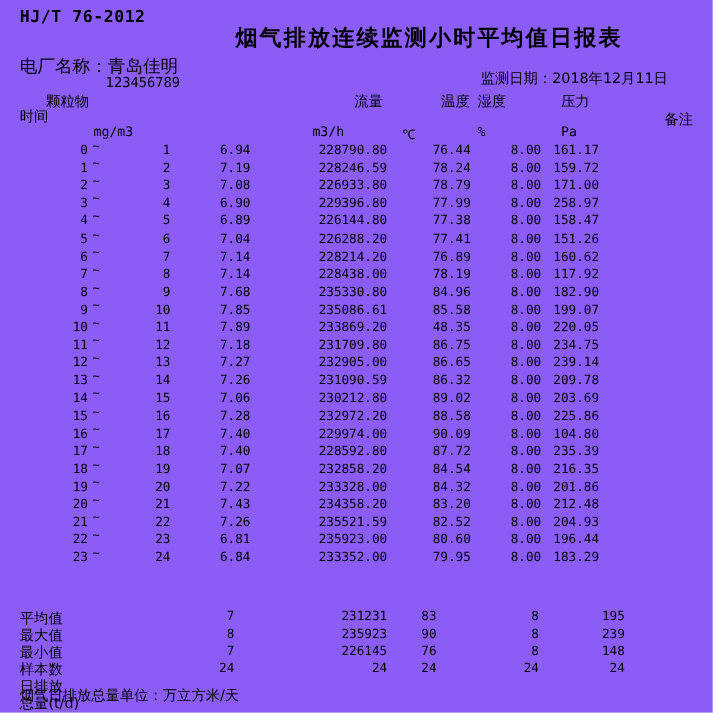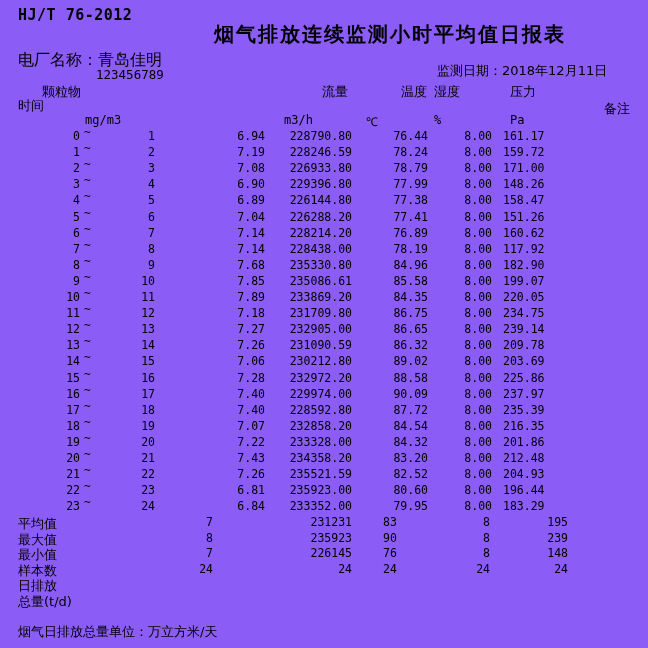--- a/index.html
+++ b/index.html
@@ -35,28 +35,28 @@
   .u-temp { left:366px; }
   .u-hum  { left:434px; }
   .u-pres { left:510px; }
 
   .drow { position:absolute; left:0; width:648px; height:16px;
           font-family:"DejaVu Sans Mono","Liberation Mono",monospace; font-size:11.5px; }
   .cell { position:absolute; top:0; white-space:pre; }
   .c-h1    { left:38px;  width:42px; text-align:right; }
   .c-tilde { left:84px;  width:14px; top:-3px; font-size:11px; }
   .c-h2    { left:113px; width:42px; text-align:right; }
-  .c-pm    { left:200px; width:65px; text-align:right; }
+  .c-pm    { left:200px; width:65px; }
   .c-flow  { left:268px; width:84px; text-align:right; }
   .c-temp  { left:385px; width:43px; text-align:right; }
   .c-hum   { left:450px; width:42px; text-align:right; }
   .c-pres  { left:503px; width:67px; text-align:left; }
 
   .srow { position:absolute; left:0; width:624px; height:16px;
-          font-family:"DejaVu Sans Mono","Liberation Mono",monospace; font-size:11.5px; }
+          font-family:"DejaVu Sans Mono","Liberation Mono",monospace; font-size:11.5px;margin-top:38px; }
   .s-label { position:absolute; left:18px; top:0;
              font-family:"DejaVu Sans","Liberation Sans",sans-serif; font-size:13px; }
   .s-v1   { left:150px; width:63px; text-align:right; }
   .s-flow { left:268px; width:84px; text-align:right; }
   .s-temp { left:383px; width:42px; }
   .s-hum  { left:448px; width:42px; text-align:right; }
   .s-pres { left:501px; width:67px; text-align:right; }
 
   .footer-note { left:18px; top:623px; font-size:13px; }
 </style>
@@ -122,21 +122,21 @@
   </div>
 
   <div class="drow" style="top: 177.3px;">
     <span class="cell c-h1">3</span>
     <span class="cell c-tilde">~</span>
     <span class="cell c-h2">4</span>
     <span class="cell c-pm">6.90</span>
     <span class="cell c-flow">229396.80</span>
     <span class="cell c-temp">77.99</span>
     <span class="cell c-hum">8.00</span>
-    <span class="cell c-pres">148.26</span>
+    <span class="cell c-pres">258.97</span>
   </div>
 
   <div class="drow" style="top: 193.4px;">
     <span class="cell c-h1">4</span>
     <span class="cell c-tilde">~</span>
     <span class="cell c-h2">5</span>
     <span class="cell c-pm">6.89</span>
     <span class="cell c-flow">226144.80</span>
     <span class="cell c-temp">77.38</span>
     <span class="cell c-hum">8.00</span>
@@ -197,21 +197,21 @@
     <span class="cell c-hum">8.00</span>
     <span class="cell c-pres">199.07</span>
   </div>
 
   <div class="drow" style="top: 290px;">
     <span class="cell c-h1">10</span>
     <span class="cell c-tilde">~</span>
     <span class="cell c-h2">11</span>
     <span class="cell c-pm">7.89</span>
     <span class="cell c-flow">233869.20</span>
-    <span class="cell c-temp">84.35</span>
+    <span class="cell c-temp">48.35</span>
     <span class="cell c-hum">8.00</span>
     <span class="cell c-pres">220.05</span>
   </div>
 
   <div class="drow" style="top: 306.1px;">
     <span class="cell c-h1">11</span>
     <span class="cell c-tilde">~</span>
     <span class="cell c-h2">12</span>
     <span class="cell c-pm">7.18</span>
     <span class="cell c-flow">231709.80</span>
@@ -265,21 +265,21 @@
   </div>
 
   <div class="drow" style="top: 386.6px;">
     <span class="cell c-h1">16</span>
     <span class="cell c-tilde">~</span>
     <span class="cell c-h2">17</span>
     <span class="cell c-pm">7.40</span>
     <span class="cell c-flow">229974.00</span>
     <span class="cell c-temp">90.09</span>
     <span class="cell c-hum">8.00</span>
-    <span class="cell c-pres">237.97</span>
+    <span class="cell c-pres">104.80</span>
   </div>
 
   <div class="drow" style="top: 402.7px;">
     <span class="cell c-h1">17</span>
     <span class="cell c-tilde">~</span>
     <span class="cell c-h2">18</span>
     <span class="cell c-pm">7.40</span>
     <span class="cell c-flow">228592.80</span>
     <span class="cell c-temp">87.72</span>
     <span class="cell c-hum">8.00</span>

